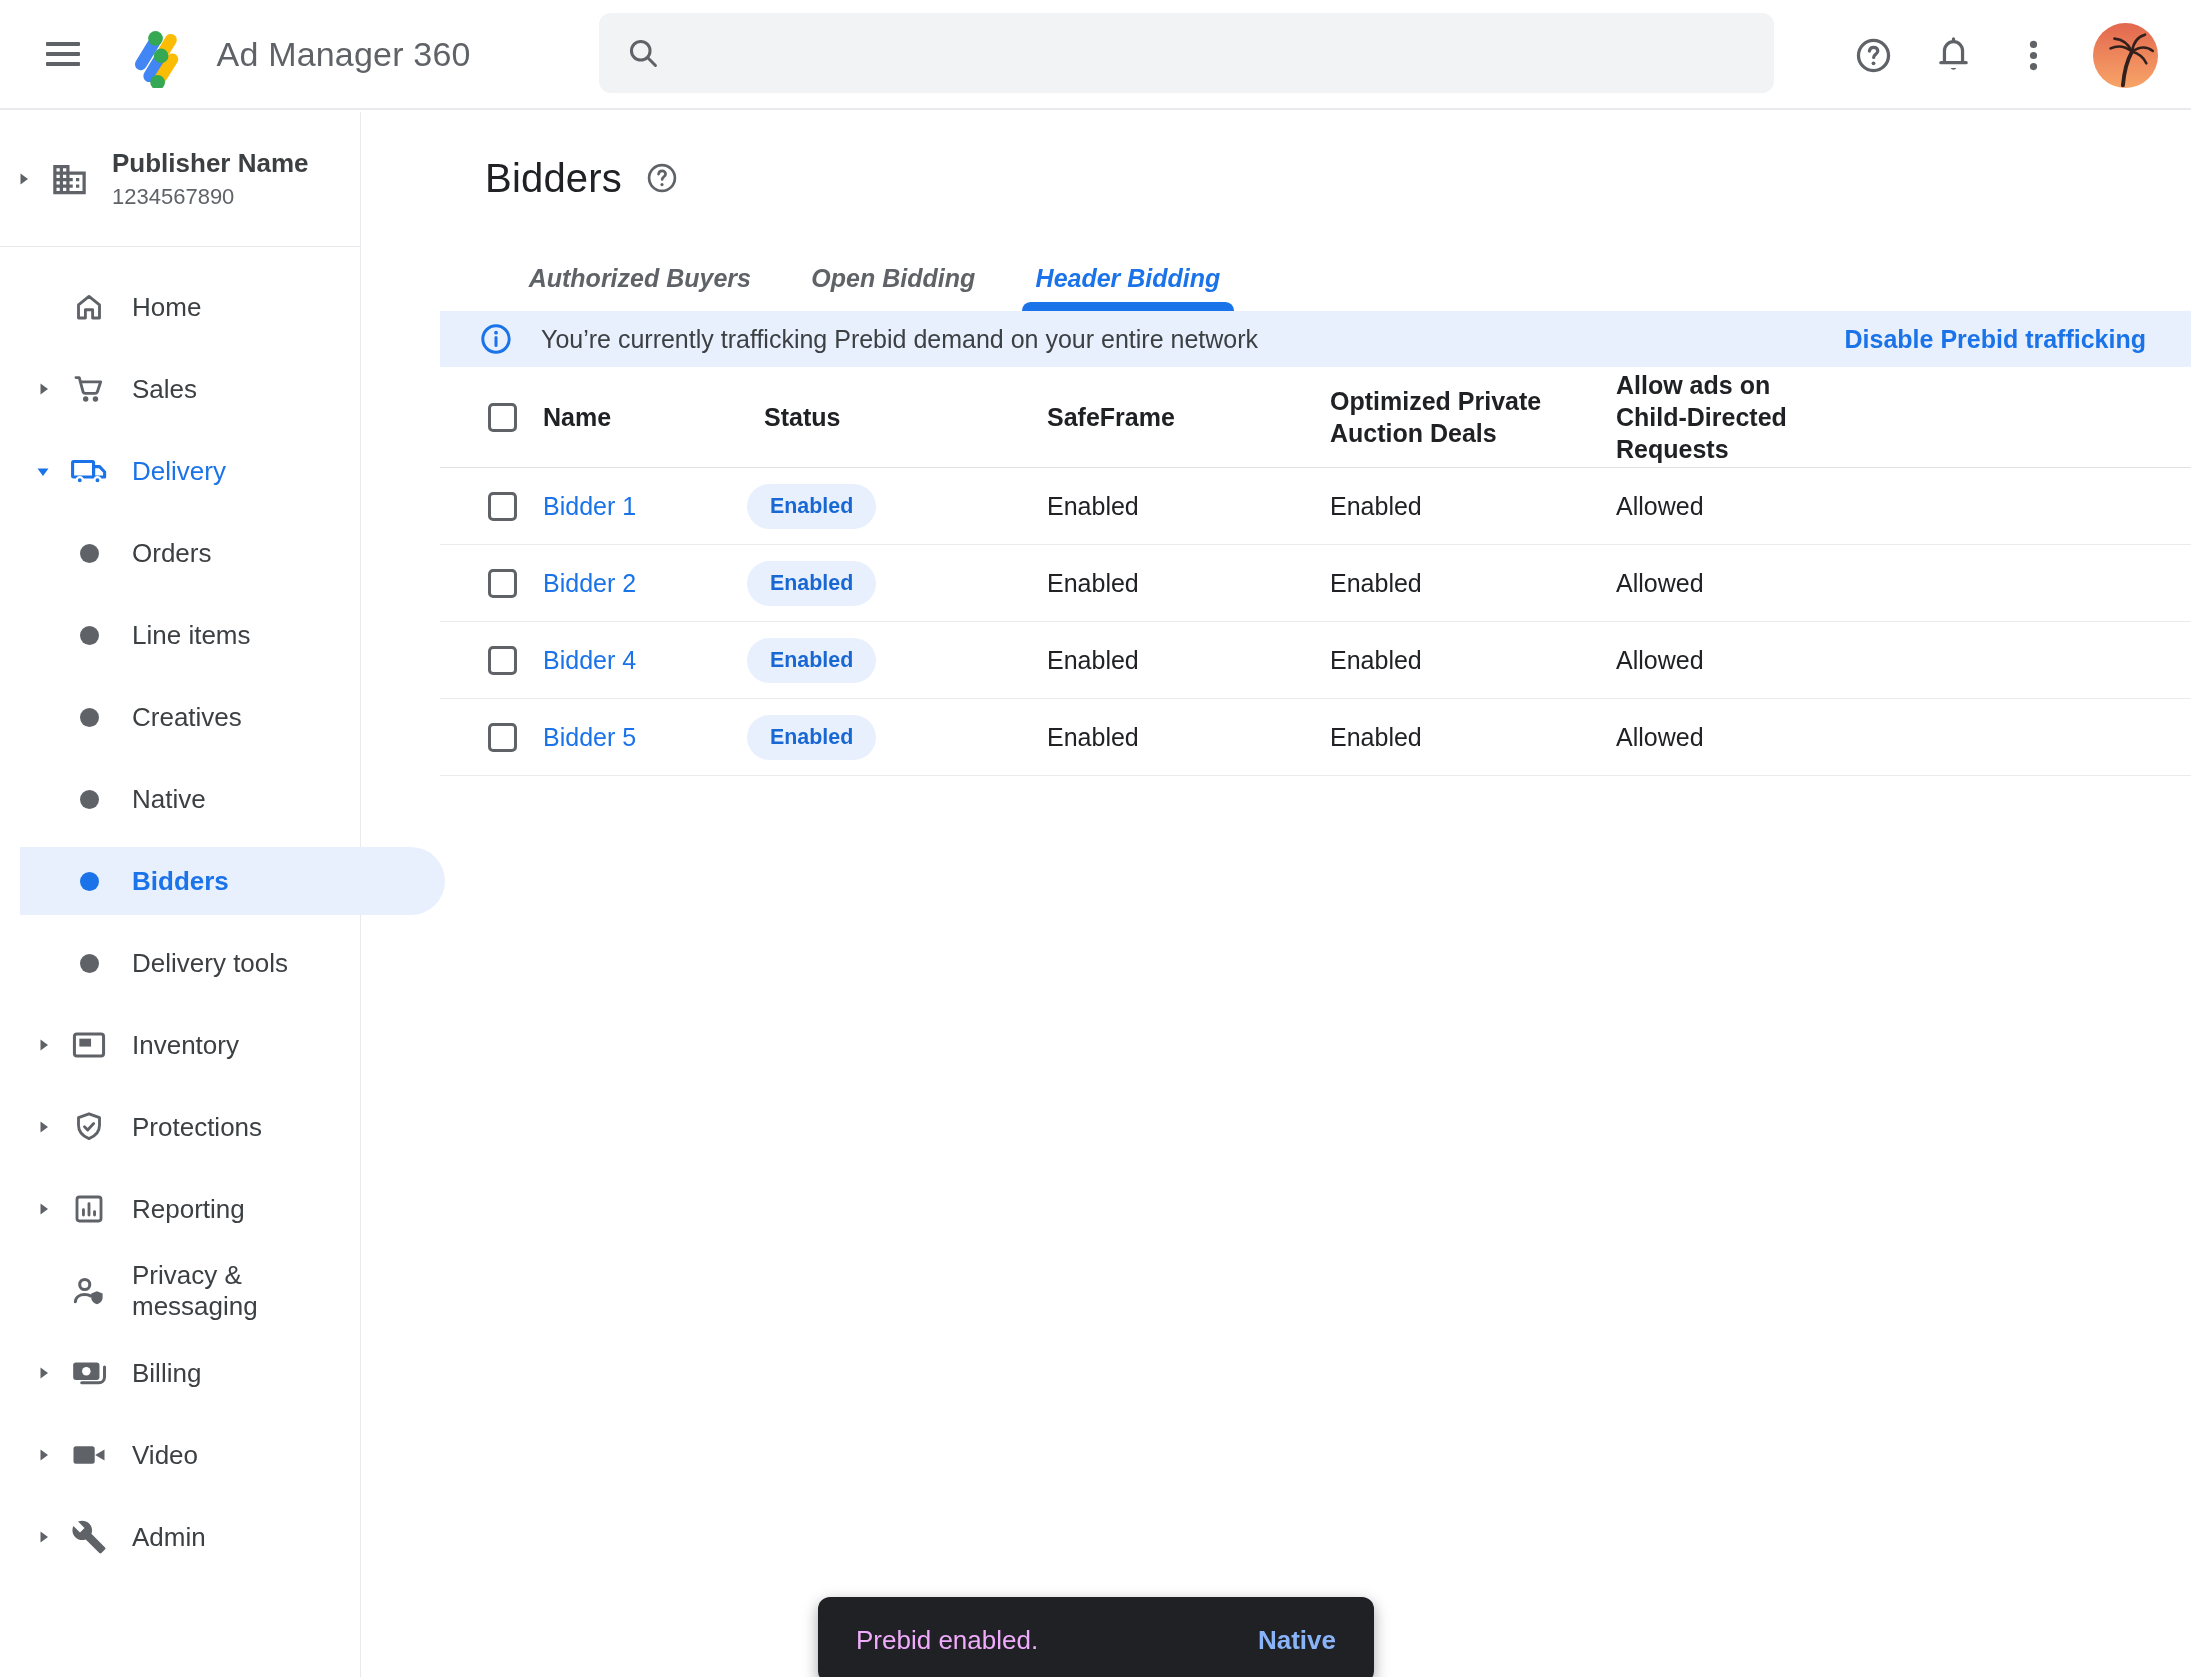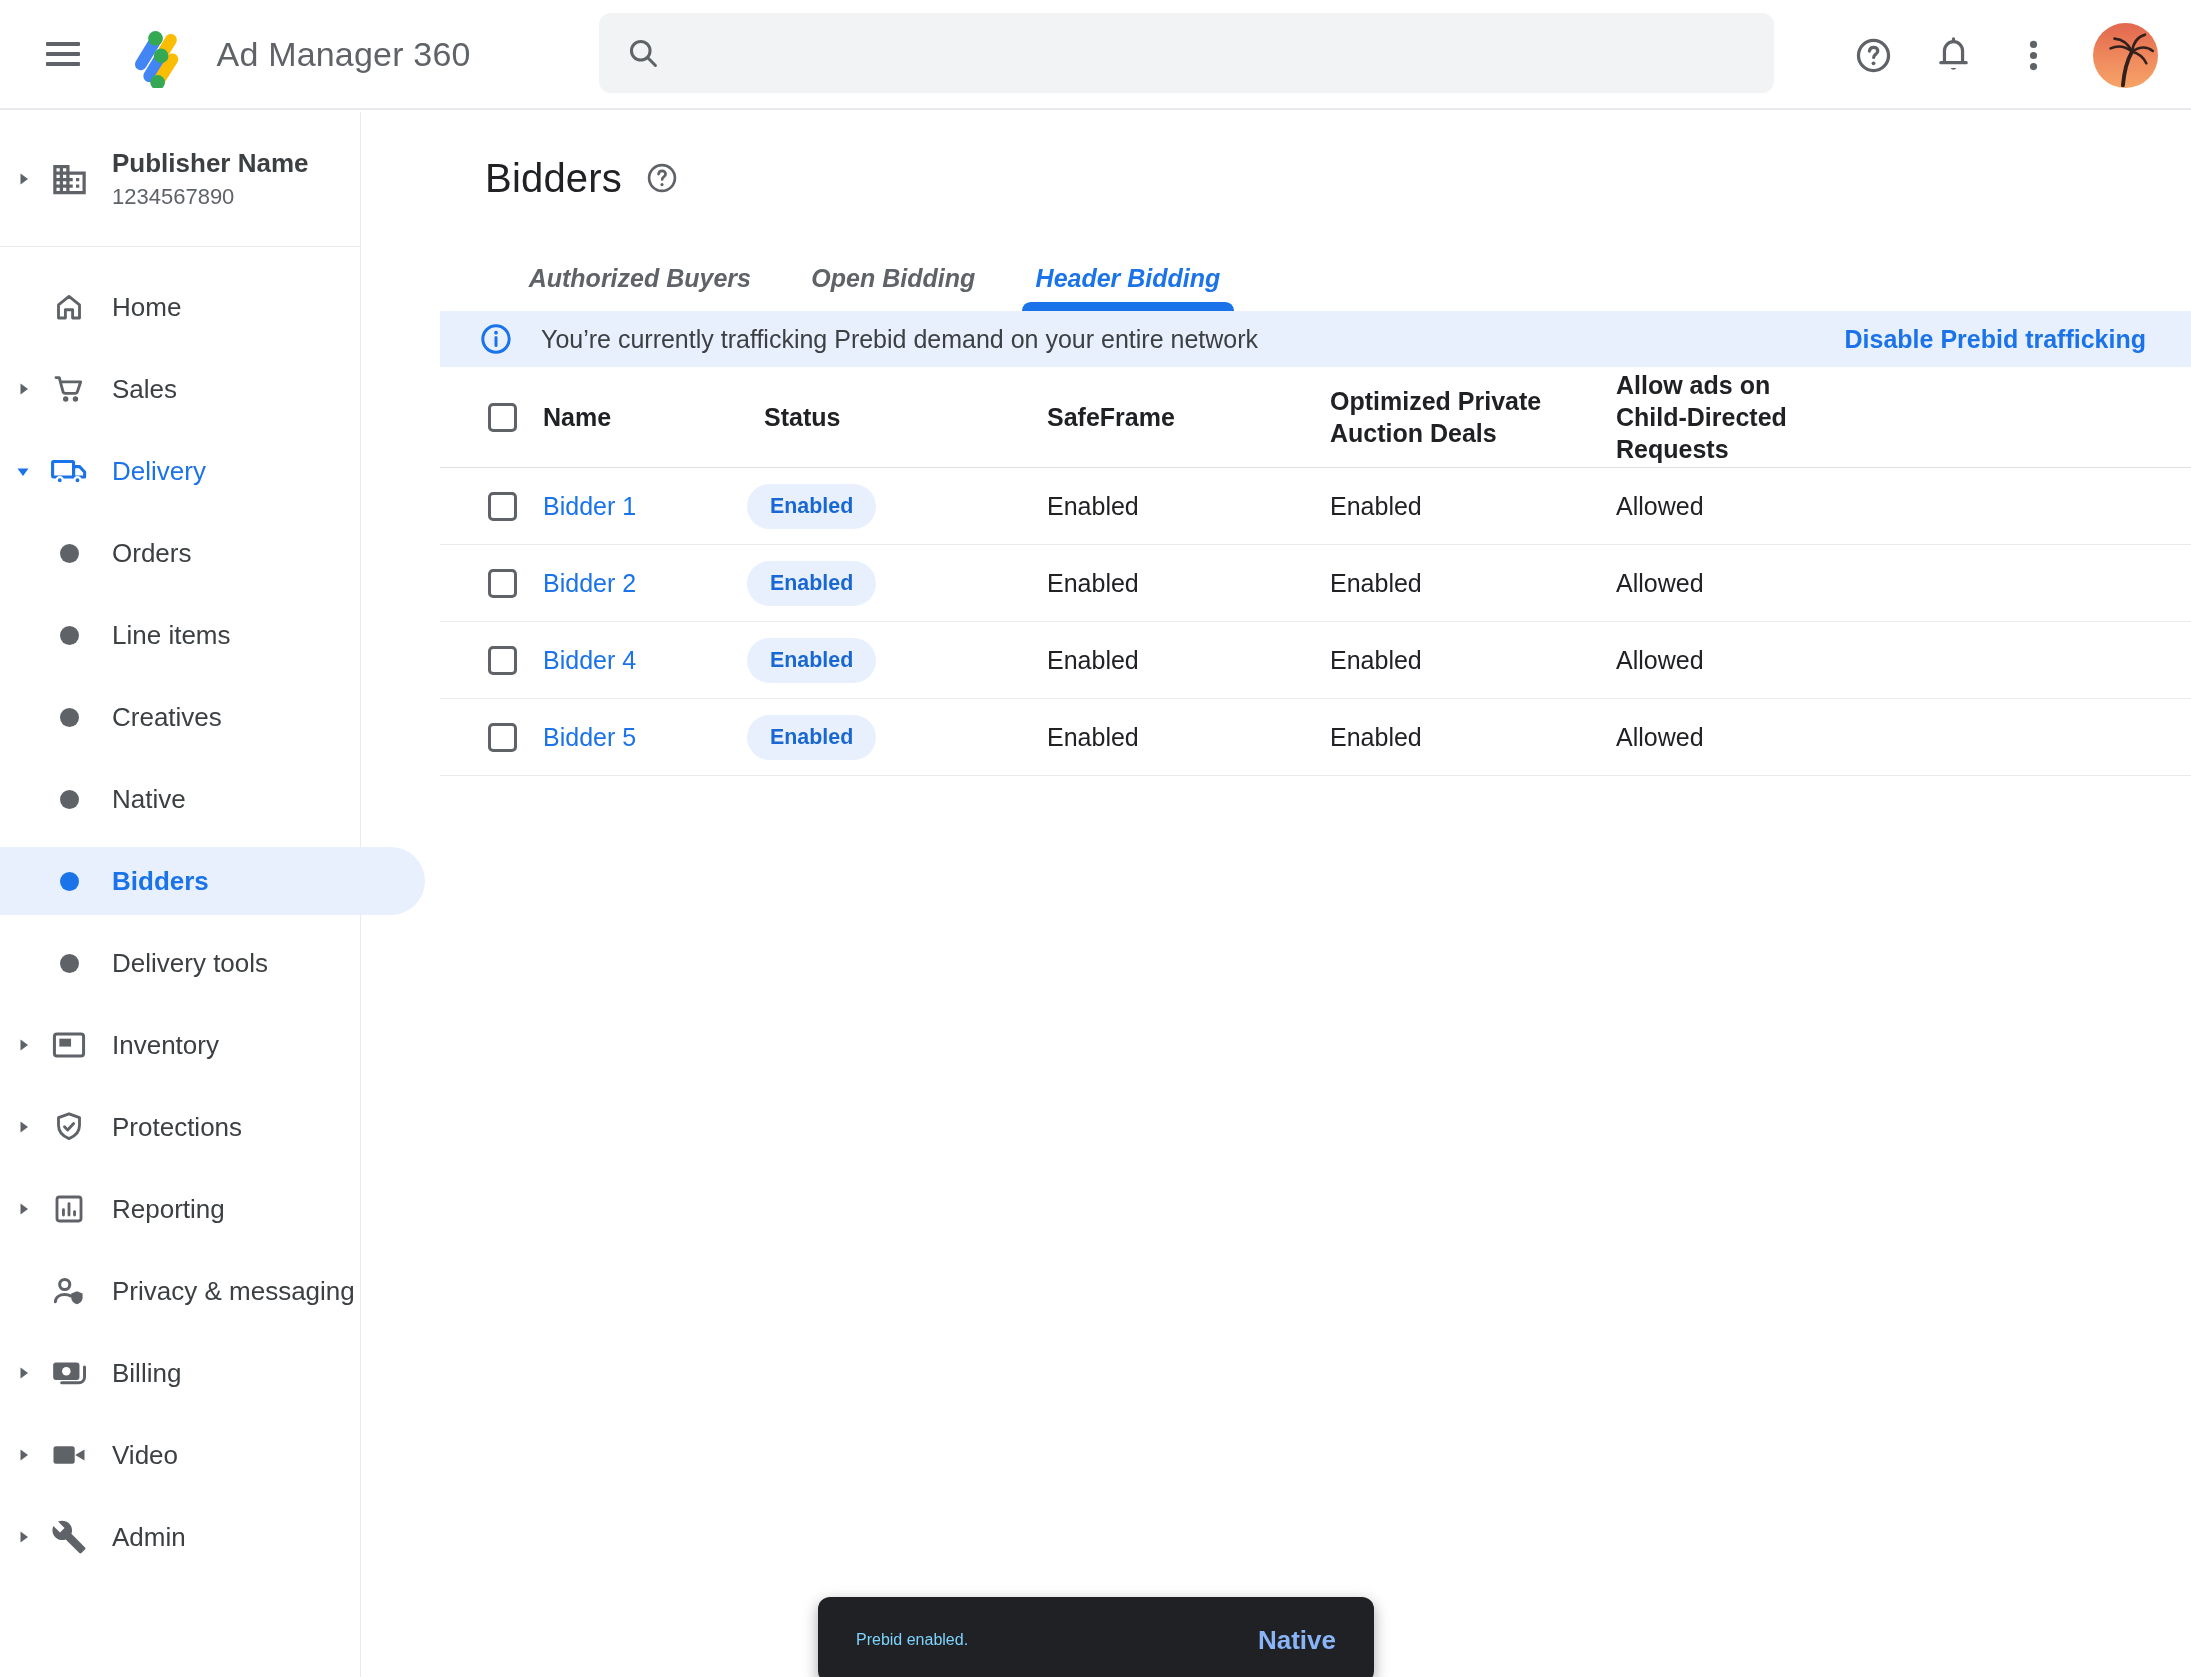--- a/index.html
+++ b/index.html
@@ -38,21 +38,21 @@
   }
   .publisher {
     height:135px; display:flex; align-items:center; border-bottom:1.7px solid #e8eaed; cursor:pointer;
   }
   .caret-box { width:45px; display:flex; justify-content:center; color:#5f6368; flex:0 0 auto; }
   .icon-box { width:48px; display:flex; justify-content:center; align-items:center; color:#5f6368; flex:0 0 auto; }
   .publisher .text { margin-left:19px; }
   .pub-name { font-size:26px; color:#3c4043; font-weight:bold; }
   .pub-id { font-size:22px; color:#5f6368; margin-top:5.1px; }
 
-  .nav { padding-top:19px; }
+  .nav { padding-top:19px;padding-left:20px; }
   .nav-item { position:relative; height:82px; display:flex; align-items:center; cursor:pointer; }
   .nav-item .label { margin-left:19px; font-size:26px; color:#3c4043; }
   .nav-item.parent-active .label, .nav-item.parent-active .icon-box, .nav-item.parent-active .caret-box { color:#1a73e8; }
   .nav-item.parent-active .label { color:#1a73e8; }
   .bullet { width:19px; height:19px; border-radius:50%; background:#5f6368; }
   .nav-item.selected::before {
     content:""; position:absolute; left:0; top:6.8px; bottom:6.8px; width:425px;
     background:#e8f0fe; border-radius:0 38px 38px 0; z-index:0;
   }
   .nav-item > * { position:relative; z-index:1; }
@@ -87,21 +87,21 @@
   .bidder-link { color:#1a73e8; cursor:pointer;margin-top:12px; }
   .badge { display:inline-flex; align-items:center; justify-content:center; height:45px; padding:0 23px;
            margin-left:-17px; border-radius:23px; background:#e8f0fe; color:#1967d2; font-weight:bold; font-size:21.4px; width:max-content; }
 
   
   .toast {
     position:absolute; left:50%; transform:translateX(-50%); top:1597px; width:556px; height:86px;
     background:#1f2125; border-radius:12px; display:flex; align-items:center; padding:0 38px;
     box-shadow:0 5.1px 15.4px rgba(0,0,0,.35); z-index:10;
   }
-  .toast-msg { color:#7dd3fc; font-size:16px; }
+  .toast-msg { color:#f0abfc; font-size:26px; }
   .toast-action { margin-left:auto; color:#8ab4f8; font-size:26px; font-weight:bold; cursor:pointer; }
 
   svg { display:block; }
 </style>
 </head>
 <body>
 
 <div class="stage">
 
   <div class="topbar">

